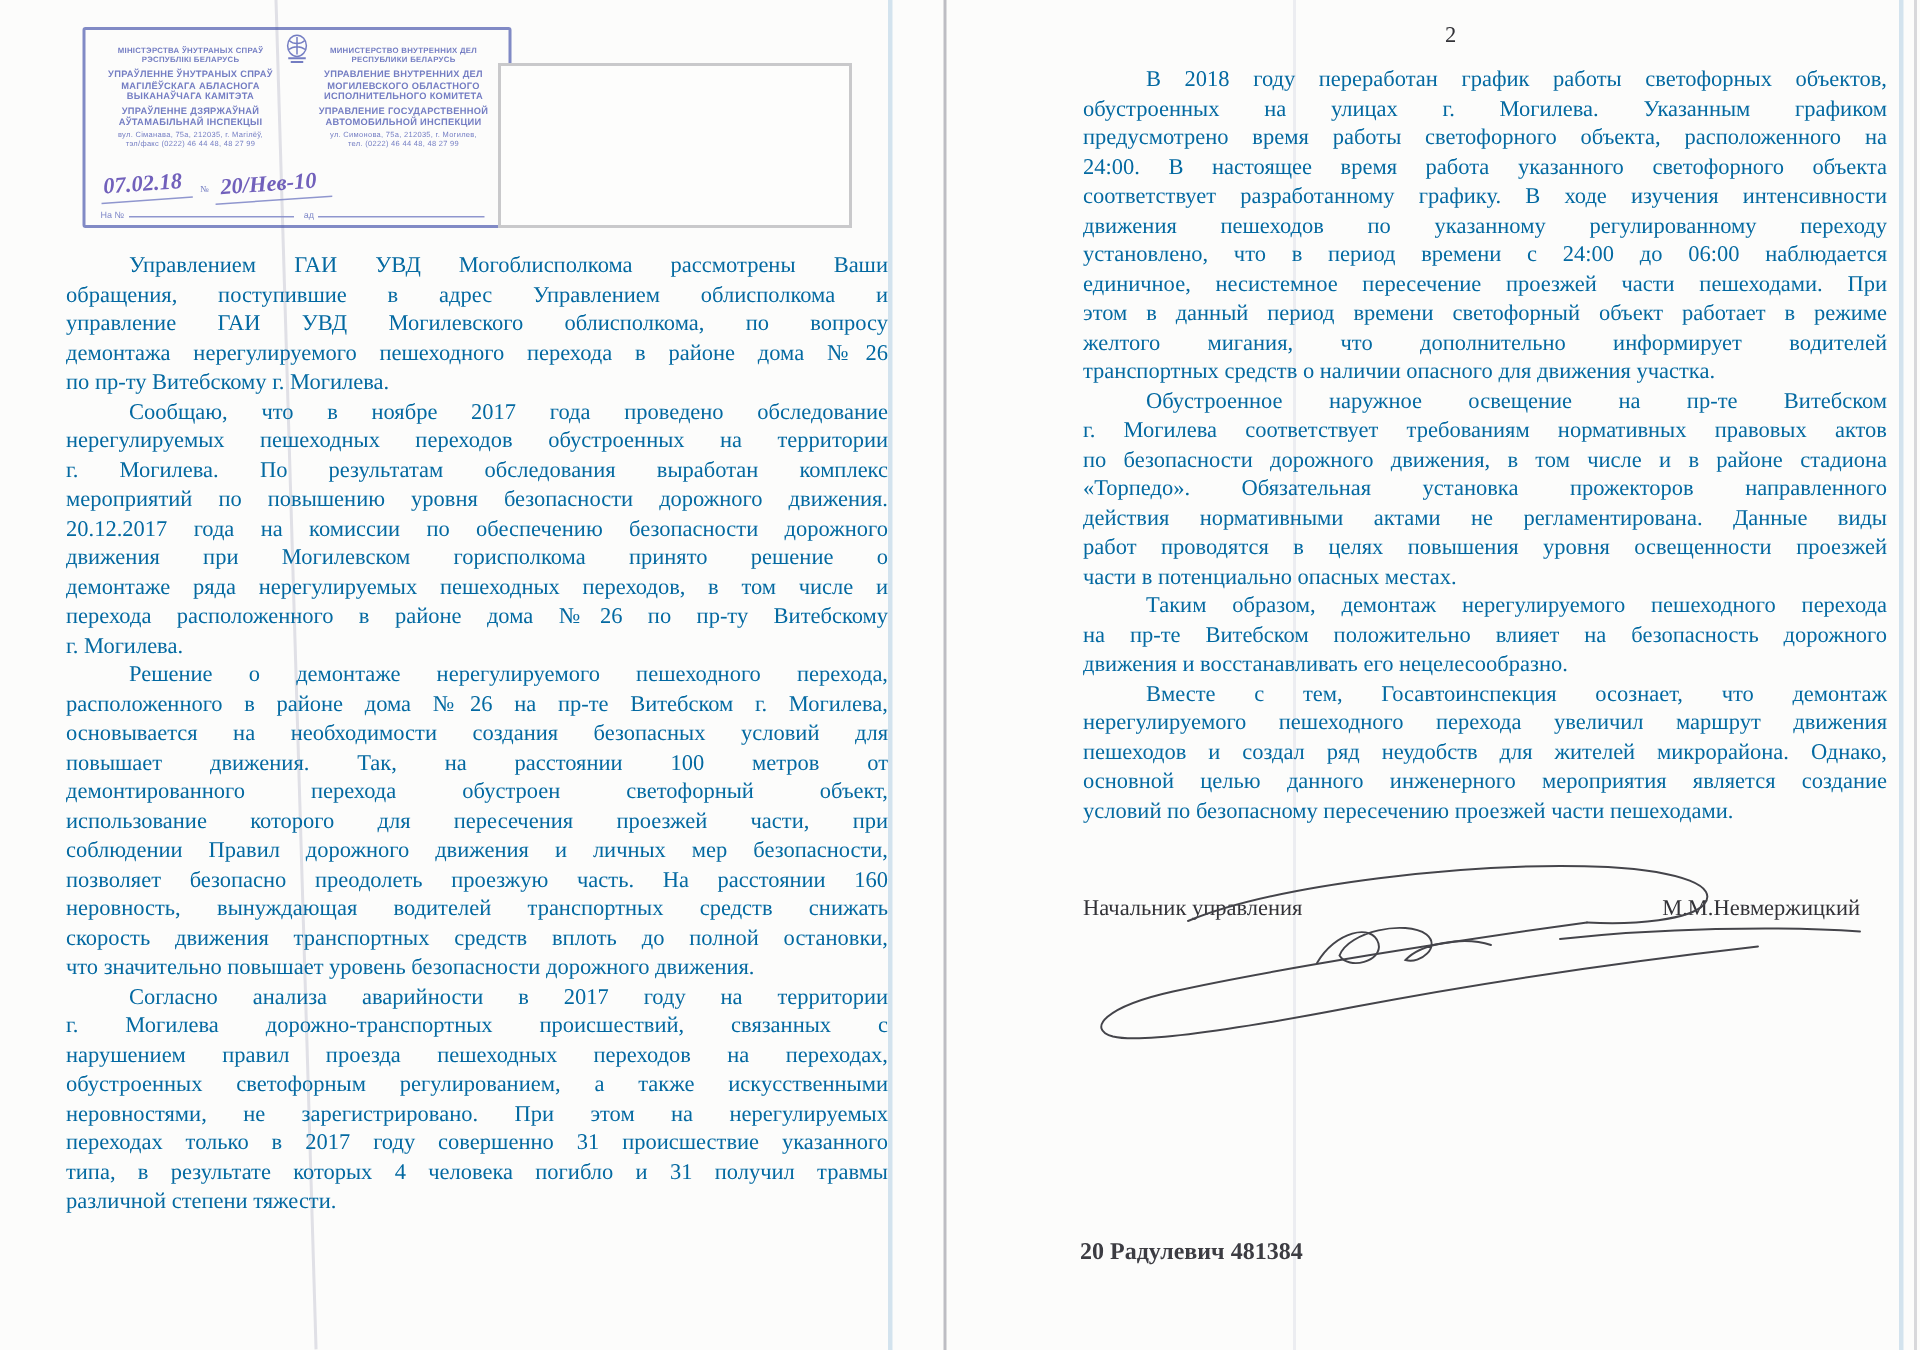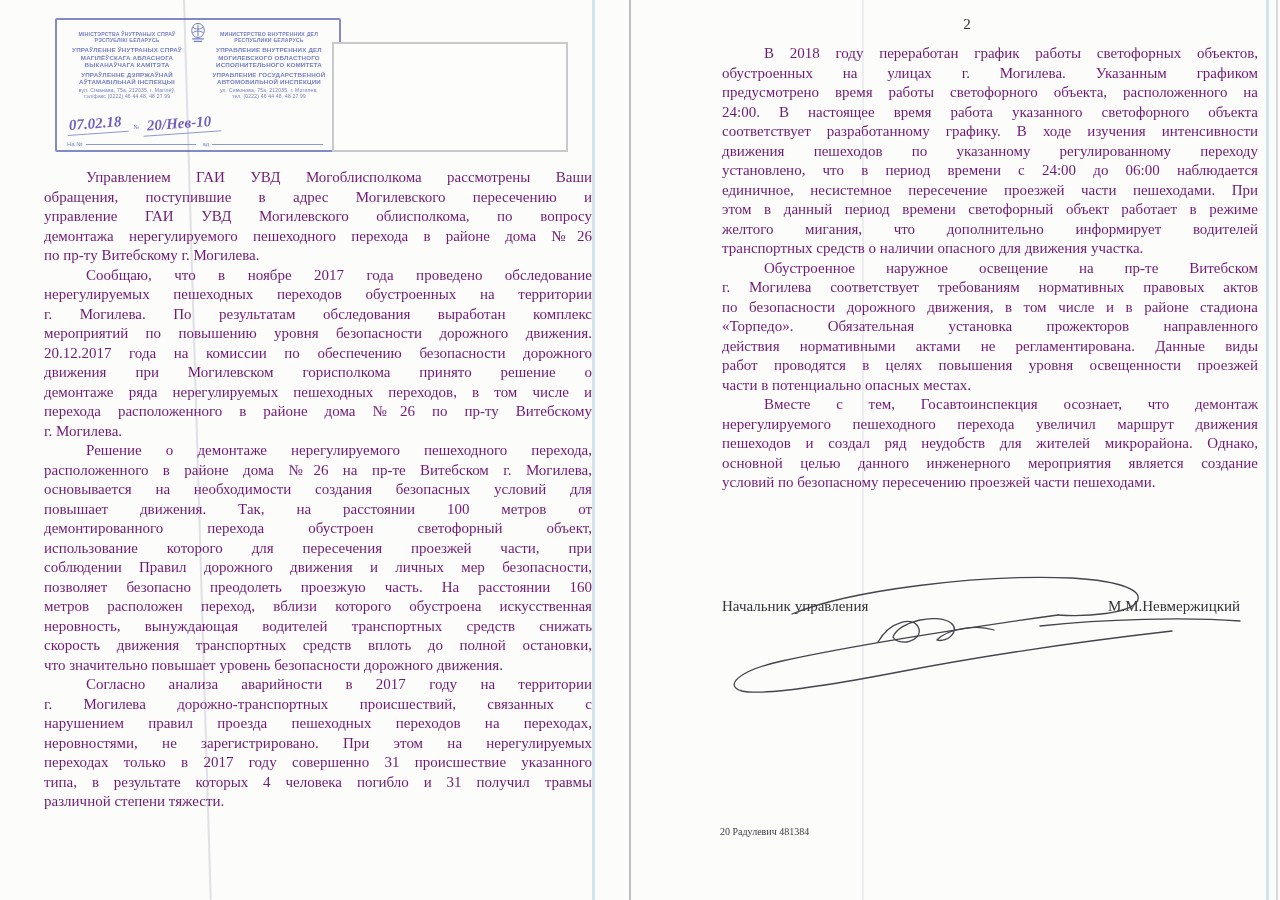--- a/index.html
+++ b/index.html
@@ -51,37 +51,37 @@
   }
   .ref-line { flex:1; border-bottom:1px solid #8a91cc; margin:0 6px 2px 3px; height:8px; }
 
   
   #address-box {
     position:absolute; left:332px; top:42px; width:232px; height:106px;
     border:2px solid #c9c9cb; background:#fdfdfc;
   }
 
   
-  .body-text { position:absolute; font-size:15px; line-height:19.5px; color:#701a75; }
+  .body-text { position:absolute; font-size:15px; line-height:19.5px; color:#0369a1; }
   #body-1 { left:44px;  top:168px; width:548px; }
   #body-2 { left:722px; top:44px;  width:536px; }
   .line { text-align:justify; text-align-last:justify; white-space:normal; }
   .line.last  { text-align-last:left; }
   .line.first { padding-left:42px; }
 
   #page2-number { position:absolute; left:722px; top:16px; width:490px;
                   text-align:center; font-size:15px; color:#323237; }
 
   
   #sig-row { position:absolute; left:722px; top:598px; width:518px;
              display:flex; justify-content:space-between; font-size:15px; color:#323237; }
   #signature-svg { position:absolute; left:700px; top:555px; pointer-events:none; }
 
   
-  #footer-note { position:absolute; left:720px; top:826px; font-size:10px; color:#3c3c42; }
+  #footer-note { position:absolute; left:720px; top:826px; font-size:16px; color:#3c3c42;font-weight:bold; }
 </style>
 </head>
 <body>
 
 <div id="page">
 
   <div class="vline" id="fold-left"></div>
   <div class="vline" id="edge-center-blue"></div>
   <div class="vline" id="edge-center-gray"></div>
   <div class="vline" id="fold-right"></div>
@@ -131,21 +131,21 @@
       <span>ад</span>
       <span class="ref-line"></span>
     </div>
   </div>
 
   <div id="address-box"></div>
 
   <div class="body-text" id="body-1">
       <div class="para">
         <div class="line first">Управлением ГАИ УВД Могоблисполкома рассмотрены Ваши</div>
-        <div class="line">обращения, поступившие в адрес Могилевского пересечению и</div>
+        <div class="line">обращения, поступившие в адрес Управлением облисполкома и</div>
         <div class="line">управление ГАИ УВД Могилевского облисполкома, по вопросу</div>
         <div class="line">демонтажа нерегулируемого пешеходного перехода в районе дома №26</div>
         <div class="line last">по пр-ту Витебскому г. Могилева.</div>
       </div>
       <div class="para">
         <div class="line first">Сообщаю, что в ноябре 2017 года проведено обследование</div>
         <div class="line">нерегулируемых пешеходных переходов обустроенных на территории</div>
         <div class="line">г. Могилева. По результатам обследования выработан комплекс</div>
         <div class="line">мероприятий по повышению уровня безопасности дорожного движения.</div>
         <div class="line">20.12.2017 года на комиссии по обеспечению безопасности дорожного</div>
@@ -156,29 +156,29 @@
       </div>
       <div class="para">
         <div class="line first">Решение о демонтаже нерегулируемого пешеходного перехода,</div>
         <div class="line">расположенного в районе дома №26 на пр-те Витебском г. Могилева,</div>
         <div class="line">основывается на необходимости создания безопасных условий для</div>
         <div class="line">повышает движения. Так, на расстоянии 100 метров от</div>
         <div class="line">демонтированного перехода обустроен светофорный объект,</div>
         <div class="line">использование которого для пересечения проезжей части, при</div>
         <div class="line">соблюдении Правил дорожного движения и личных мер безопасности,</div>
         <div class="line">позволяет безопасно преодолеть проезжую часть. На расстоянии 160</div>
-        <div class="line">метров расположен переход, вблизи которого обустроена искусственная</div>
         <div class="line">неровность, вынуждающая водителей транспортных средств снижать</div>
         <div class="line">скорость движения транспортных средств вплоть до полной остановки,</div>
         <div class="line last">что значительно повышает уровень безопасности дорожного движения.</div>
       </div>
       <div class="para">
         <div class="line first">Согласно анализа аварийности в 2017 году на территории</div>
         <div class="line">г. Могилева дорожно-транспортных происшествий, связанных с</div>
         <div class="line">нарушением правил проезда пешеходных переходов на переходах,</div>
+        <div class="line">обустроенных светофорным регулированием, а также искусственными</div>
         <div class="line">неровностями, не зарегистрировано. При этом на нерегулируемых</div>
         <div class="line">переходах только в 2017 году совершенно 31 происшествие указанного</div>
         <div class="line">типа, в результате которых 4 человека погибло и 31 получил травмы</div>
         <div class="line last">различной степени тяжести.</div>
       </div>
     </div>
 
   <div id="page2-number">2</div>
 
   <div class="body-text" id="body-2">
@@ -198,20 +198,25 @@
       <div class="para">
         <div class="line first">Обустроенное наружное освещение на пр-те Витебском</div>
         <div class="line">г. Могилева соответствует требованиям нормативных правовых актов</div>
         <div class="line">по безопасности дорожного движения, в том числе и в районе стадиона</div>
         <div class="line">«Торпедо». Обязательная установка прожекторов направленного</div>
         <div class="line">действия нормативными актами не регламентирована. Данные виды</div>
         <div class="line">работ проводятся в целях повышения уровня освещенности проезжей</div>
         <div class="line last">части в потенциально опасных местах.</div>
       </div>
       <div class="para">
+        <div class="line first">Таким образом, демонтаж нерегулируемого пешеходного перехода</div>
+        <div class="line">на пр-те Витебском положительно влияет на безопасность дорожного</div>
+        <div class="line last">движения и восстанавливать его нецелесообразно.</div>
+      </div>
+      <div class="para">
         <div class="line first">Вместе с тем, Госавтоинспекция осознает, что демонтаж</div>
         <div class="line">нерегулируемого пешеходного перехода увеличил маршрут движения</div>
         <div class="line">пешеходов и создал ряд неудобств для жителей микрорайона. Однако,</div>
         <div class="line">основной целью данного инженерного мероприятия является создание</div>
         <div class="line last">условий по безопасному пересечению проезжей части пешеходами.</div>
       </div>
     </div>
 
   <div id="sig-row">
     <span>Начальник управления</span>

